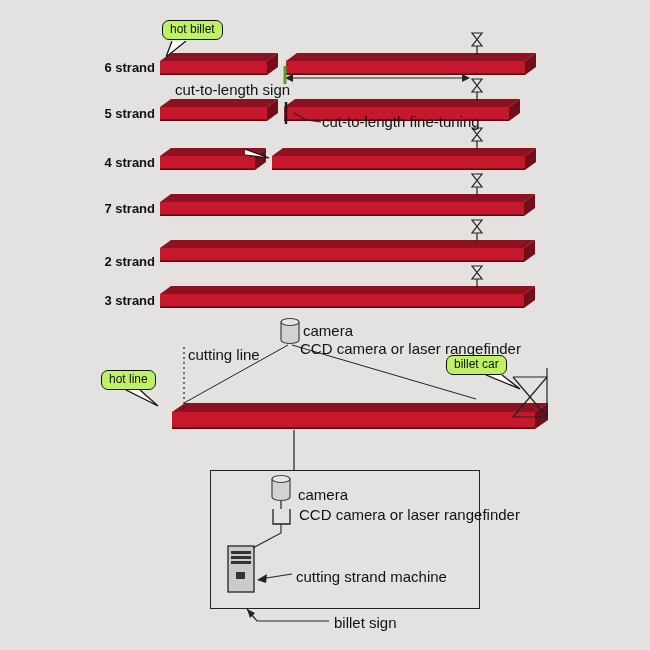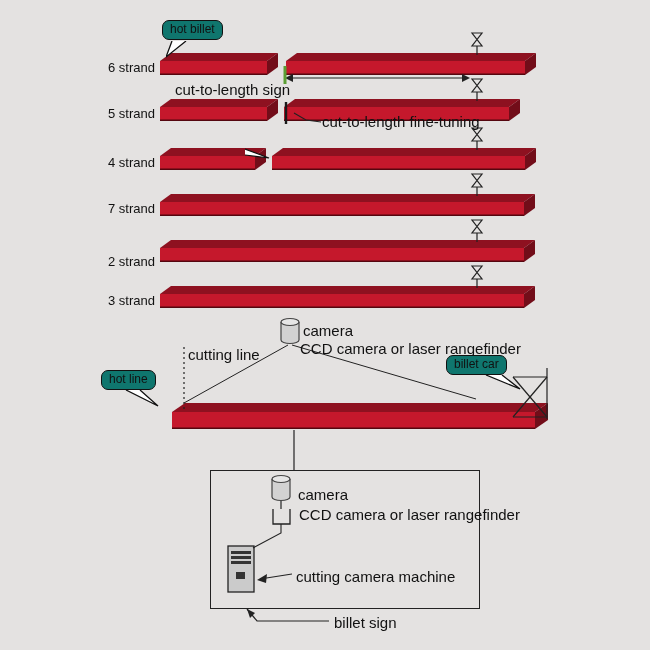--- a/index.html
+++ b/index.html
@@ -1,21 +1,21 @@
 <!DOCTYPE html>
 <html><head>
 <meta charset="utf-8">
 <style>
   html,body{margin:0;padding:0;background:#e4e2e1;}
   .stage{position:relative;width:650px;height:650px;background:#e4e2e1;overflow:hidden;
          font-family:"Liberation Sans",sans-serif;color:#111;}
   .abs{position:absolute;}
-  .label-strand{font-size:13px;font-weight:normal;width:60px;text-align:right;z-index:4;}
+  .label-strand{font-size:13px;font-weight:bold;width:60px;text-align:right;z-index:4;}
   .annotation{font-size:15px;white-space:nowrap;z-index:4;}
-  .callout{background:#0f766e;border:1.4px solid #111;border-radius:7px;padding:2px 7px;
+  .callout{background:#bef264;border:1.4px solid #111;border-radius:7px;padding:2px 7px;
            font-size:12px;line-height:1.15;text-align:center;z-index:6;white-space:nowrap;}
   .tail{z-index:5;}
   svg.bar3d{z-index:1;position:absolute;}
   svg.icon{z-index:2;position:absolute;}
   #overlay{position:absolute;left:0;top:0;z-index:3;pointer-events:none;}
   .machine-box{border:1.4px solid #222;z-index:2;background:transparent;}
 </style>
 </head>
 <body>
 
@@ -185,16 +185,16 @@
     <path d="M6,0 L40,14 L22,0" fill="#fff" stroke="#111" stroke-width="1.3"></path>
   </svg>
 
   <div class="abs annotation" style="left:175px;top:81px">cut-to-length sign</div>
   <div class="abs annotation" style="left:322px;top:113px">cut-to-length fine-tuning</div>
   <div class="abs annotation" style="left:188px;top:346px">cutting line</div>
   <div class="abs annotation" style="left:303px;top:322px">camera</div>
   <div class="abs annotation" style="left:300px;top:340px">CCD camera or laser rangefinder</div>
   <div class="abs annotation" style="left:298px;top:486px">camera</div>
   <div class="abs annotation" style="left:299px;top:506px">CCD camera or laser rangefinder</div>
-  <div class="abs annotation" style="left:296px;top:568px">cutting camera machine</div>
+  <div class="abs annotation" style="left:296px;top:568px">cutting strand machine</div>
   <div class="abs annotation" style="left:334px;top:614px">billet sign</div>
 
 </div>
 
 </body></html>

